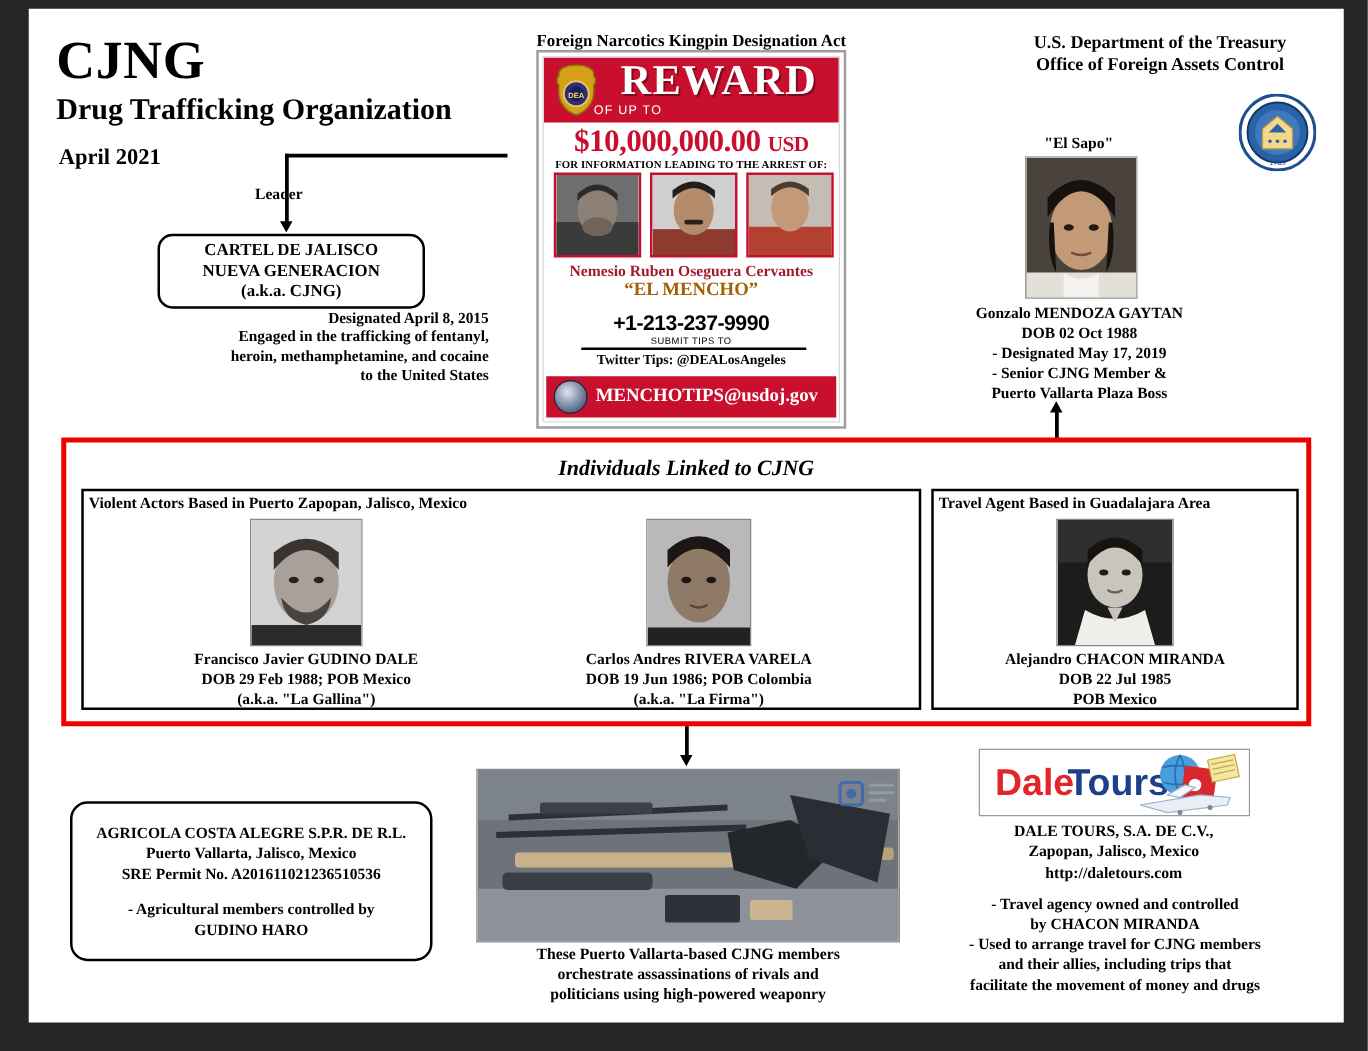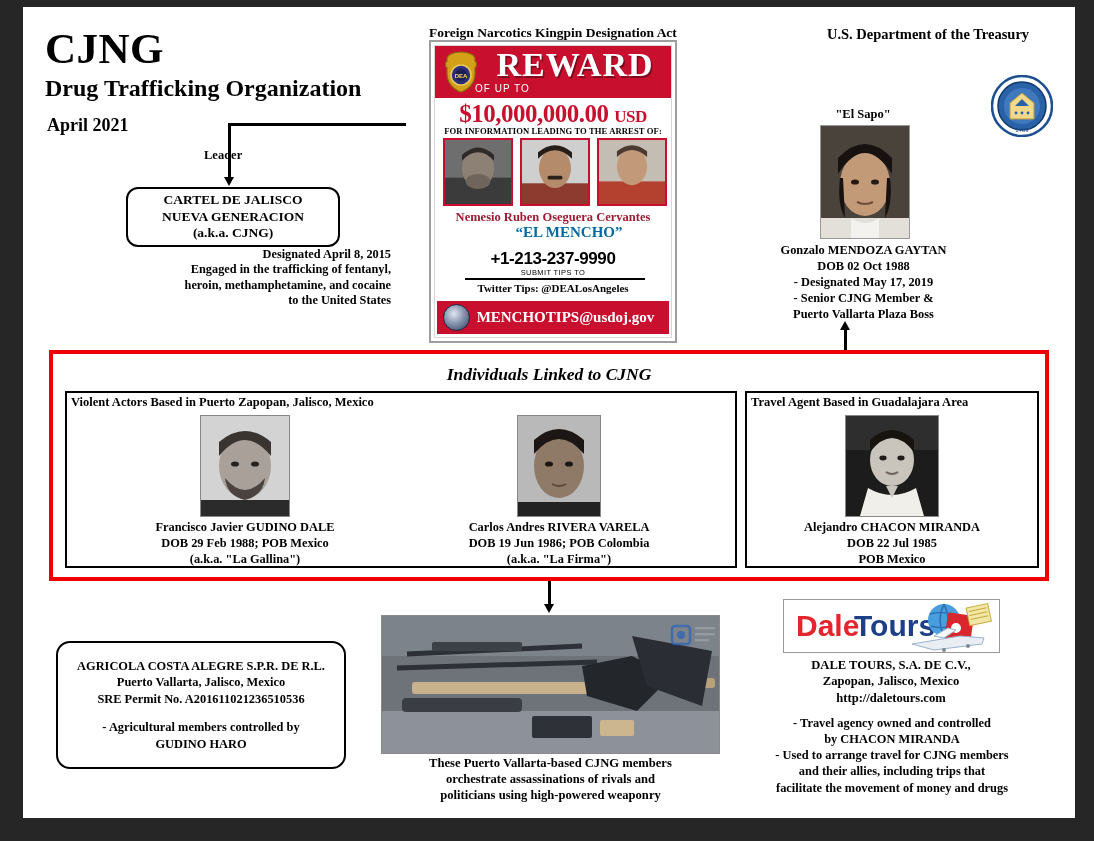--- a/index.html
+++ b/index.html
@@ -29,21 +29,21 @@
   .rw-word{position:absolute;left:40px;top:1px;width:200px;text-align:center;color:#fff;font-family:"Liberation Serif",serif;font-size:34px;font-weight:bold;letter-spacing:1px;
       text-shadow:1.5px 1.5px 0 #7d0a1d;line-height:1.05;}
   .rw-upto{position:absolute;left:40px;top:37px;width:200px;text-align:left;color:#fff;font-size:10px;letter-spacing:1px;font-family:Liberation Sans, sans-serif;}
   .dea-badge{position:absolute;left:6px;top:4px;width:40px;height:44px;}
   .amount{position:absolute;left:0;top:54px;width:100%;text-align:center;color:#c8102e;font-size:25px;font-weight:bold;letter-spacing:-0.5px;font-family:"Liberation Serif",serif;}
   .amount .usd{font-size:17px;}
   .forinfo{position:absolute;left:0;top:80px;width:100%;text-align:center;font-size:8.6px;font-weight:bold;letter-spacing:0.1px;font-family:"Liberation Serif",serif;}
   .mug-row{position:absolute;left:8px;top:92px;width:224px;display:flex;justify-content:space-between;}
   .mug{width:70px;height:68px;border:2px solid #c8102e;box-sizing:border-box;overflow:hidden;}
   .nm1{position:absolute;left:0;top:164px;width:100%;text-align:center;color:#9e1b32;font-size:12.5px;font-weight:bold;font-family:"Liberation Serif",serif;}
-  .nm2{position:absolute;left:16px;top:178px;width:100%;text-align:center;color:#0369a1;font-size:15px;font-weight:bold;font-family:"Liberation Serif",serif;}
+  .nm2{position:absolute;left:0;top:178px;width:100%;text-align:center;color:#a16207;font-size:15px;font-weight:bold;font-family:"Liberation Serif",serif;}
   .phone{position:absolute;left:0;top:203px;width:100%;text-align:center;font-size:17px;font-weight:bold;font-family:"Liberation Sans",sans-serif;letter-spacing:-0.4px;}
   .submit{position:absolute;left:0;top:222px;width:100%;text-align:center;font-size:7.5px;letter-spacing:0.4px;font-family:"Liberation Sans",sans-serif;}
   .sep{position:absolute;left:30px;top:232px;width:180px;height:1.5px;background:#000;}
   .twitter{position:absolute;left:0;top:236px;width:100%;text-align:center;font-size:11px;font-weight:bold;font-family:"Liberation Serif",serif;}
   .emailbar{position:absolute;left:2px;bottom:3px;width:calc(100% - 4px);height:33px;background:#c8102e;display:flex;align-items:center;}
   .seal{width:25px;height:25px;margin-left:6px;border-radius:50%;background:radial-gradient(circle at 40% 35%,#dfe6f2 0%,#8794ad 45%,#2b3a5c 100%);border:1.5px solid #1b2540;}
   .emailtxt{flex:1;text-align:center;color:#fff;font-size:15px;font-weight:bold;font-family:"Liberation Serif",serif;padding-right:8px;}
 
   
   .treas1{position:absolute;left:770px;top:18px;width:270px;text-align:center;font-size:14.5px;font-weight:bold;line-height:1.25;}
@@ -161,20 +161,21 @@
 
     <div class="emailbar">
       <div class="seal"></div>
       <div class="emailtxt">MENCHOTIPS@usdoj.gov</div>
     </div>
    </div>
   </div>
 
   <div class="treas1">
     <div>U.S. Department of the Treasury</div>
+    <div>Office of Foreign Assets Control</div>
   </div>
 
   <svg class="treas-seal" viewBox="0 0 62 62">
     <circle cx="31" cy="31" r="30" fill="#fff" stroke="#1d4f91" stroke-width="2.5"></circle>
     <circle cx="31" cy="31" r="24" fill="#2a62a8" stroke="#12386b" stroke-width="1.5"></circle>
     <circle cx="31" cy="31" r="18" fill="#3f78bd"></circle>
     <path d="M31 18 L43 28 L43 44 L19 44 L19 28 Z" fill="#f2d98a" stroke="#b99a3c" stroke-width="1"></path>
     <path d="M31 24 L38 31 L24 31 Z" fill="#2a62a8"></path>
     <circle cx="25" cy="38" r="1.4" fill="#2a62a8"></circle>
     <circle cx="31" cy="38" r="1.4" fill="#2a62a8"></circle>

